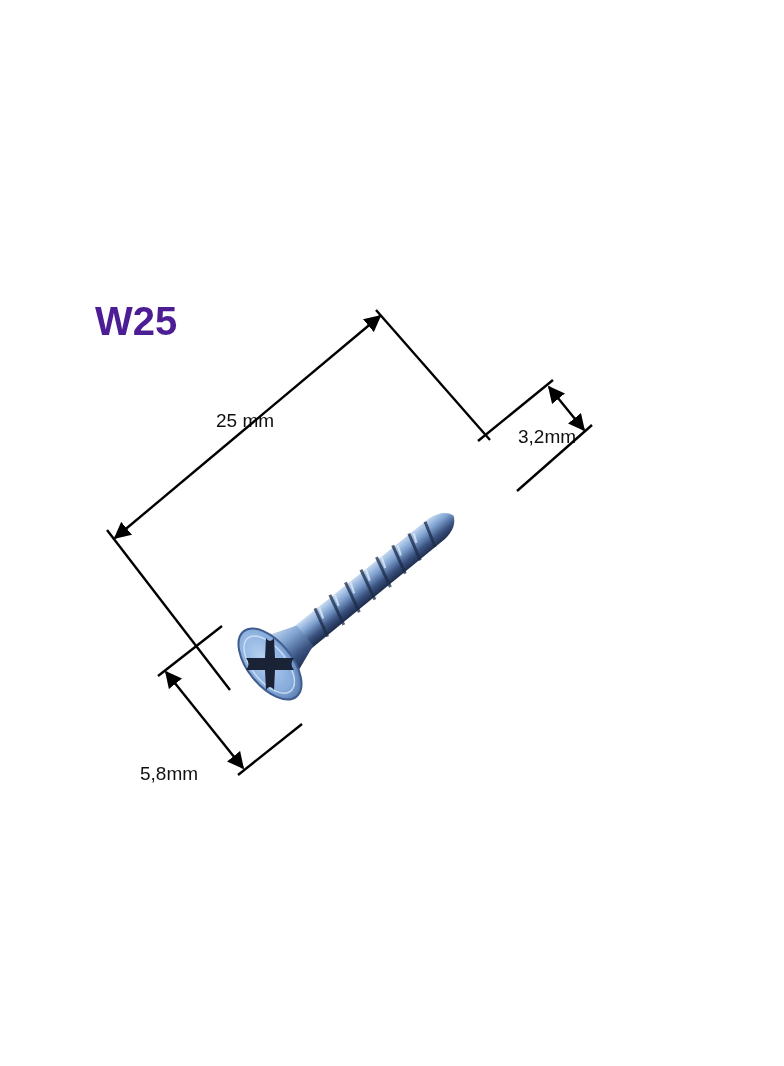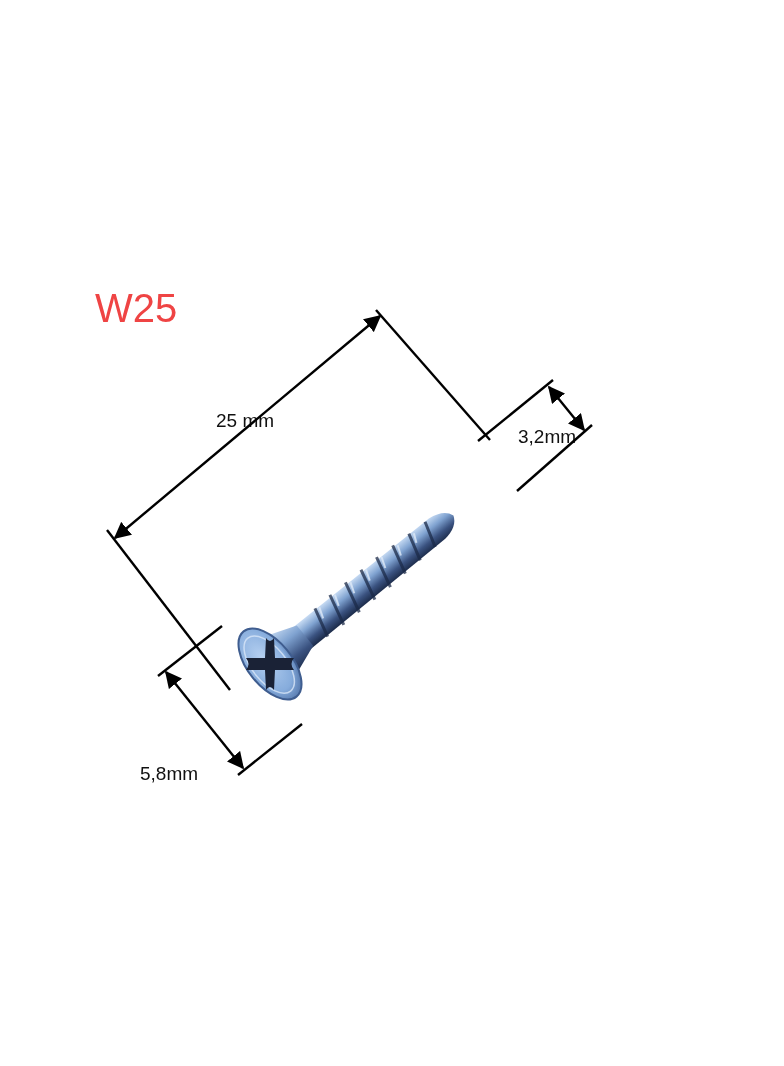--- a/index.html
+++ b/index.html
@@ -1,19 +1,19 @@
 <!DOCTYPE html>
 <html><head>
 <meta charset="utf-8">
 <style>
   html, body { margin:0; padding:0; background:#ffffff; }
   body { width:784px; height:1066px; position:relative; overflow:hidden;
          font-family:"Liberation Sans", sans-serif; }
-  .title { position:absolute; left:95px; top:286px; font-size:40px; font-weight:normal;
-           color:#ef4444; letter-spacing:0px; }
+  .title { position:absolute; left:95px; top:299px; font-size:40px; font-weight:bold;
+           color:#4c1d95; letter-spacing:0px; }
   .dim-label { position:absolute; font-size:19px; color:#111; white-space:nowrap; }
   svg { position:absolute; left:0; top:0; }
 </style>
 </head>
 <body>
 
 <div class="title">W25</div>
 
 <div class="dim-label" style="left:216px; top:410px;">25 mm</div>
 <div class="dim-label" style="left:518px; top:426px;">3,2mm</div>

